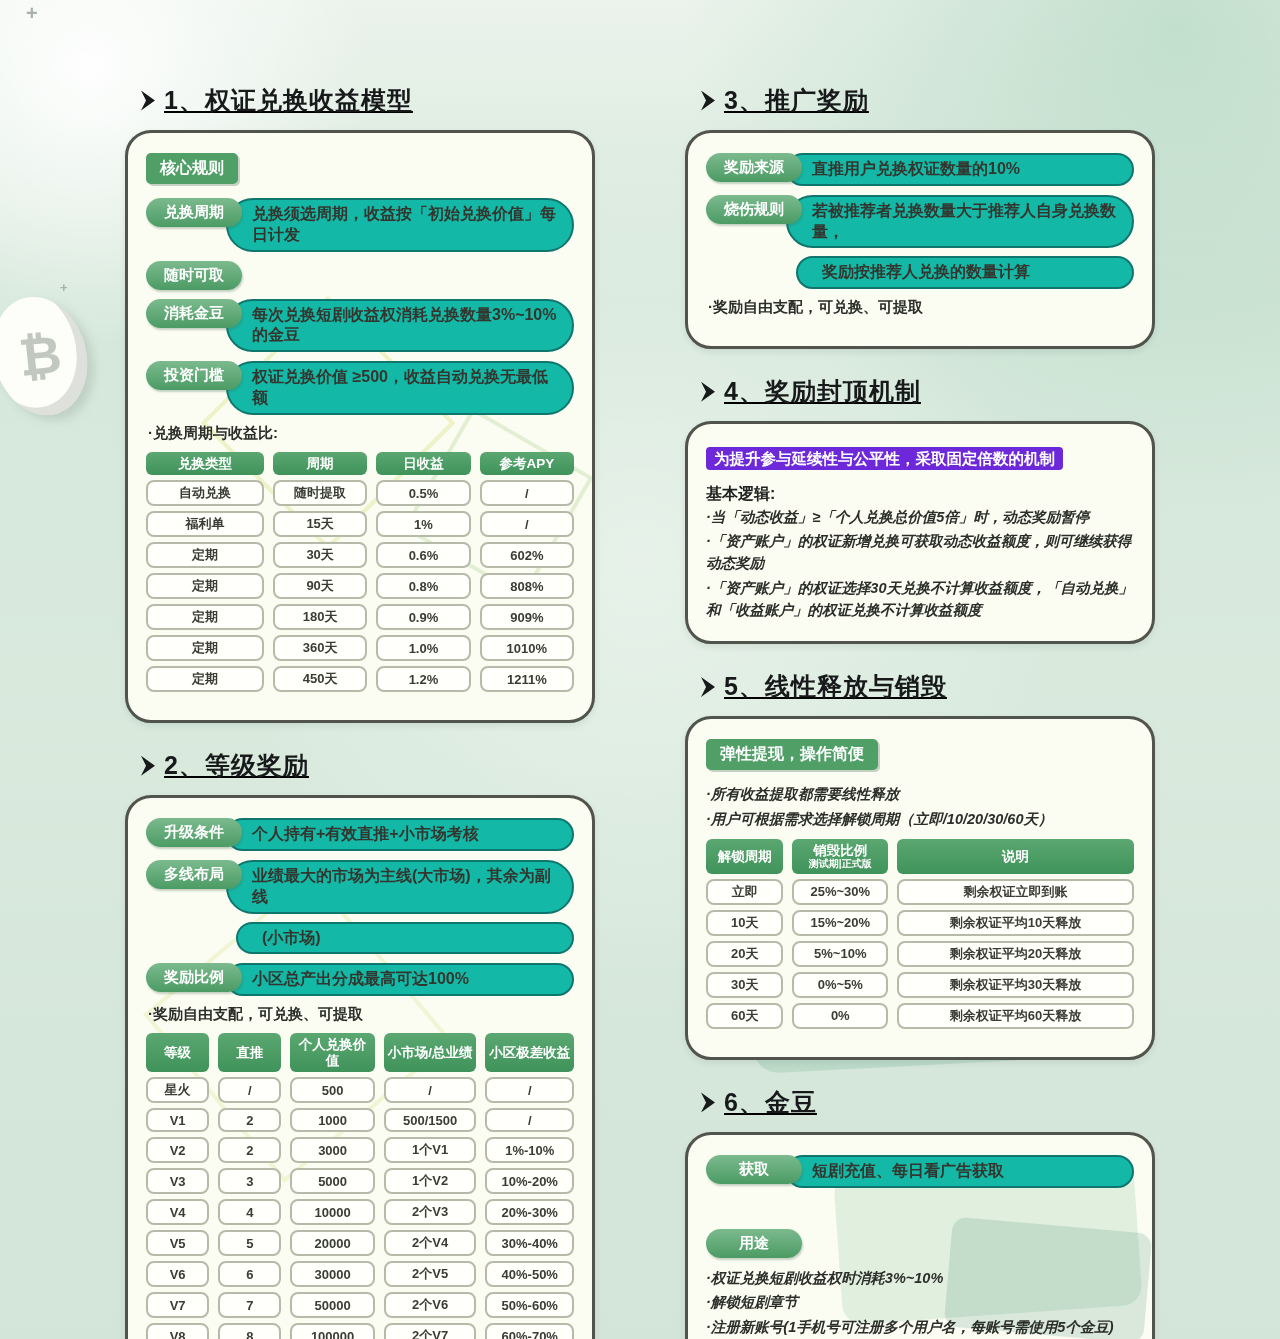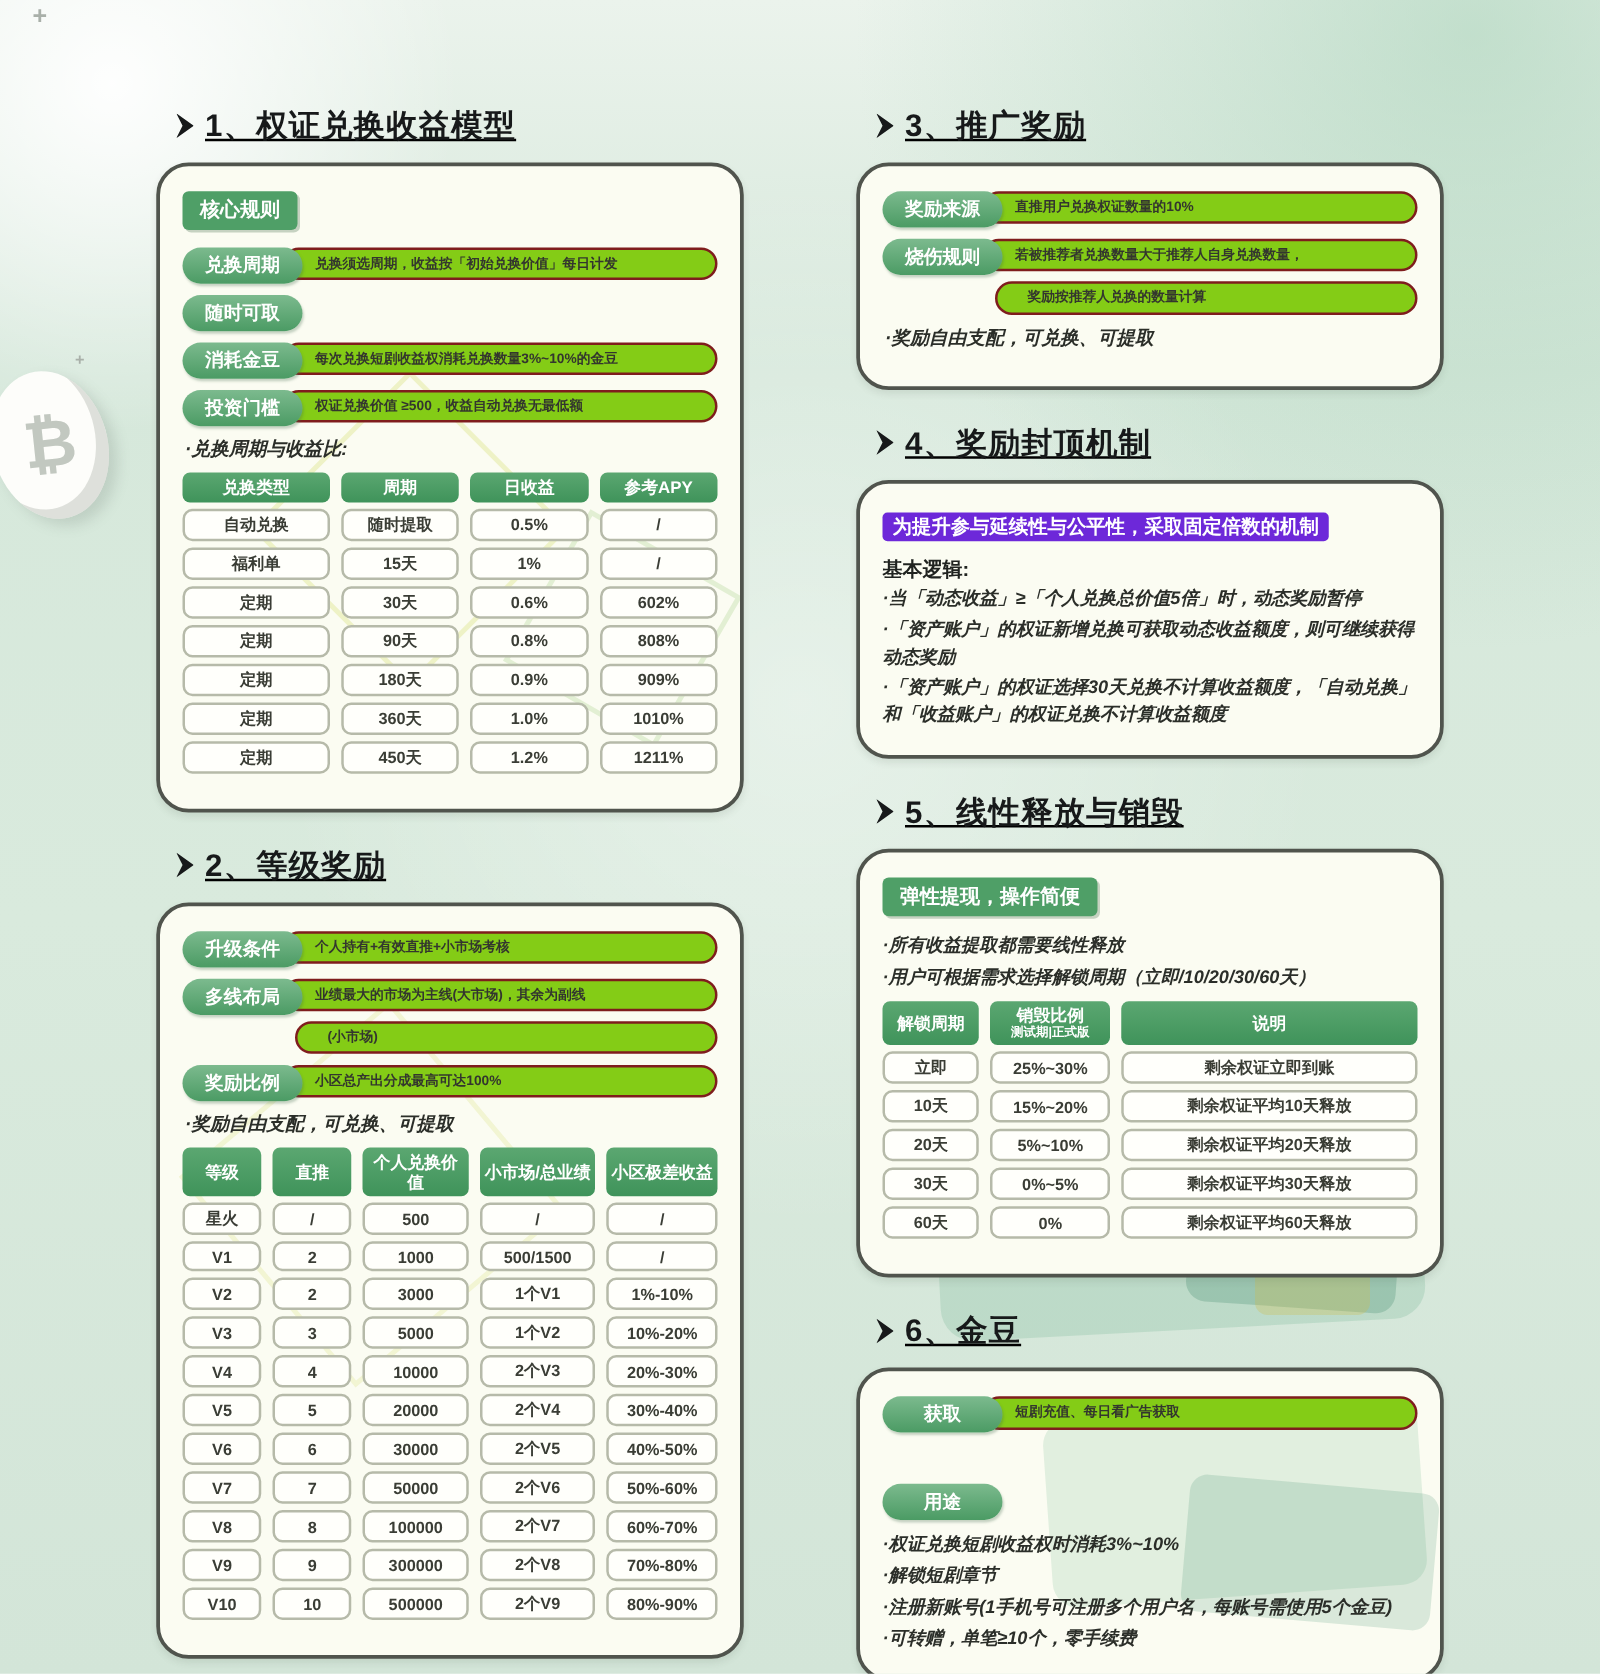--- a/index.html
+++ b/index.html
@@ -60,28 +60,28 @@
   .rules{ display:flex; flex-direction:column; gap:9px; margin-bottom:6px; }
   .rule{ display:flex; align-items:flex-start; }
   .pill-label{
     flex:0 0 auto; min-width:96px; text-align:center; padding:5px 12px;
     background:linear-gradient(180deg,#7cba8e,#4b9b64); color:#fff;
     font-size:15px; font-weight:700; border-radius:999px; position:relative; z-index:2;
     box-shadow:1px 2px 2px rgba(70,110,80,.3);
   }
   .rule-lines{ flex:1; display:flex; flex-direction:column; gap:8px; }
   .pill-content{
-    border:2px solid #7f1d1d; border-radius:999px; background:#84cc16;
+    border:2px solid #0f766e; border-radius:999px; background:#14b8a6;
     padding:4px 12px 4px 24px; margin-left:-16px;
-    font-size:11px; font-weight:700; color:#33362e; line-height:1.3;
+    font-size:16px; font-weight:700; color:#33362e; line-height:1.3;
   }
   .rule-lines .pill-content + .pill-content{ margin-left:-6px; }
   .rule.no-content .pill-label{ margin-bottom:2px;margin-top:32px; }
 
-  .note{ font-size:15px; font-weight:700; color:#2b2e29; margin:9px 2px 9px 2px;font-style:italic; }
+  .note{ font-size:15px; font-weight:700; color:#2b2e29; margin:9px 2px 9px 2px; }
 
   
   .tbl{ display:grid; gap:5px 9px; margin:2px 0 8px 0; }
   .th{
     background:linear-gradient(180deg,#5ba771,#3f935a); color:#fff; border-radius:6px;
     font-size:13.5px; font-weight:700; text-align:center; padding:4px 2px;
     display:flex; flex-direction:column; justify-content:center; line-height:1.15;
   }
   .th .sub{ font-size:10px; font-weight:600; }
   .td{

